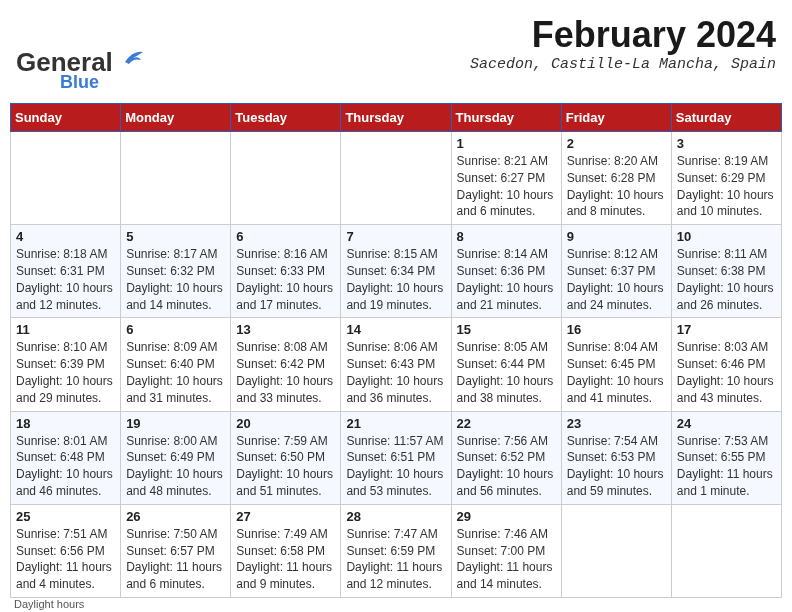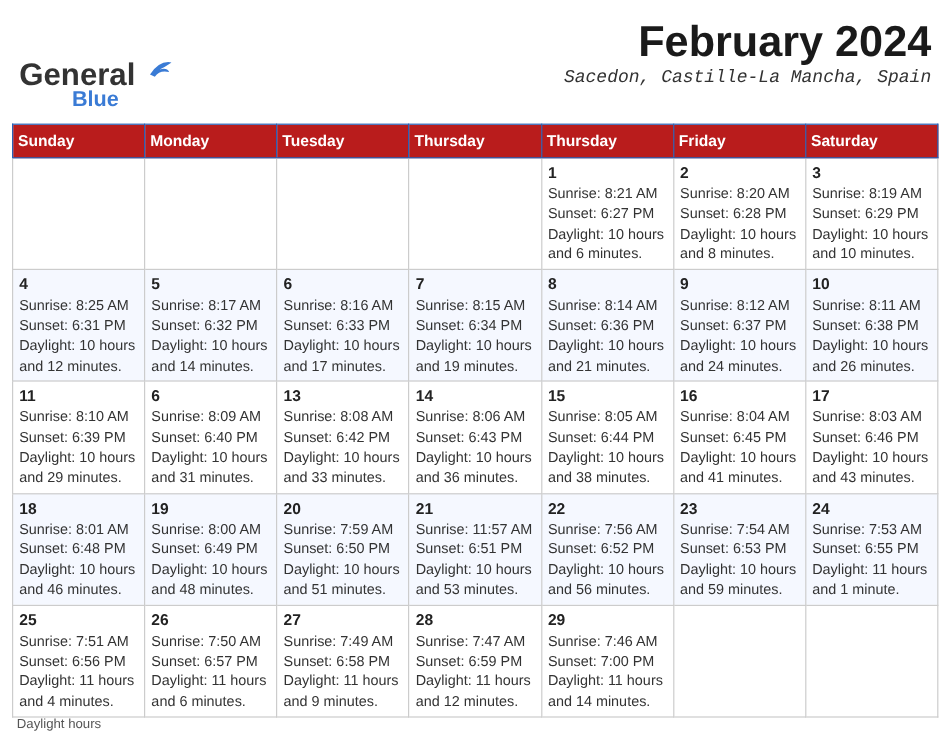--- a/index.html
+++ b/index.html
@@ -138,21 +138,21 @@
           <span class="day-num">3</span>
           <div class="day-info">Sunrise: 8:19 AM
 Sunset: 6:29 PM
 Daylight: 10 hours
 and 10 minutes.</div>
         </td>
       </tr>
       <tr>
         <td>
           <span class="day-num">4</span>
-          <div class="day-info">Sunrise: 8:25 AM
+          <div class="day-info">Sunrise: 8:18 AM
 Sunset: 6:31 PM
 Daylight: 10 hours
 and 12 minutes.</div>
         </td>
         <td>
           <span class="day-num">5</span>
           <div class="day-info">Sunrise: 8:17 AM
 Sunset: 6:32 PM
 Daylight: 10 hours
 and 14 minutes.</div>

